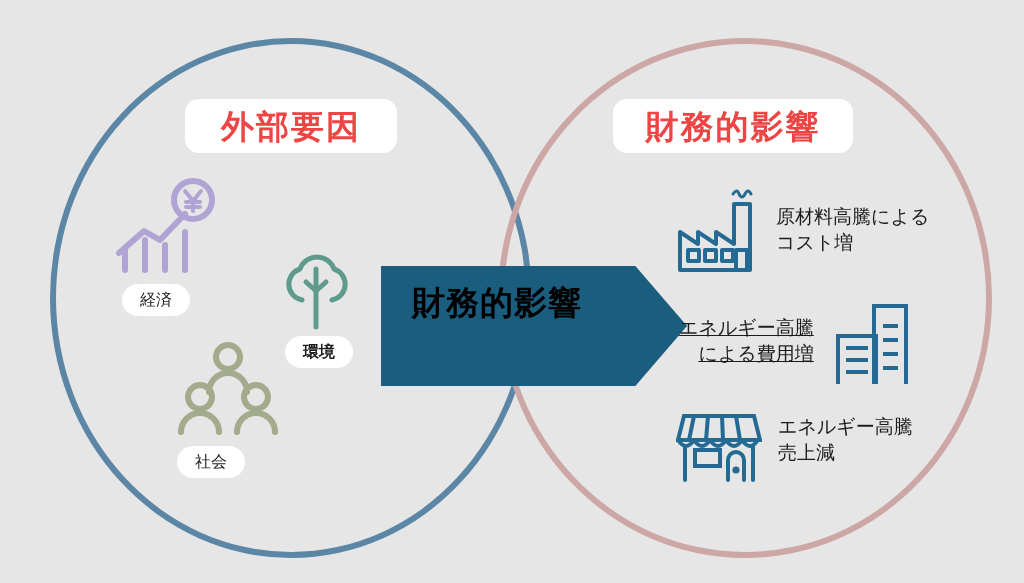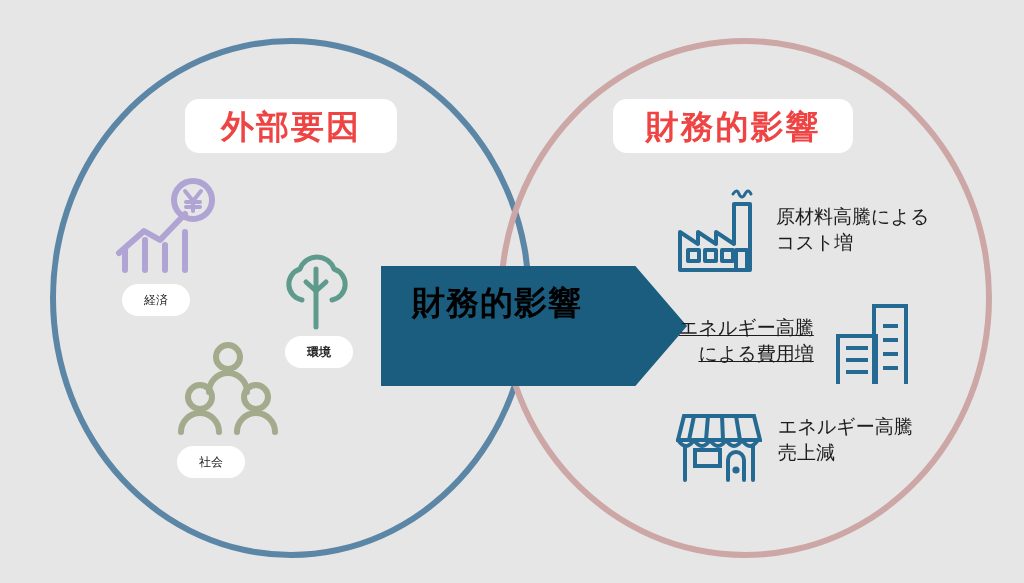--- a/index.html
+++ b/index.html
@@ -75,21 +75,21 @@
     position: absolute;
   }
   .factor-icon {
     display: block;
   }
   .pill {
     position: absolute;
     background: #ffffff;
     border-radius: 999px;
     color: #1c1c1c;
-    font-size: 12px;
+    font-size: 16px;
     display: flex;
     align-items: center;
     justify-content: center;
     white-space: nowrap;
     line-height: 1;
     height: 32px;
   }
   #factor-economy     { left: 113px; top: 178px; }
   #pill-economy       { left: 122px; top: 284px; width: 68px; }
   #factor-environment { left: 277px; top: 243px; }

